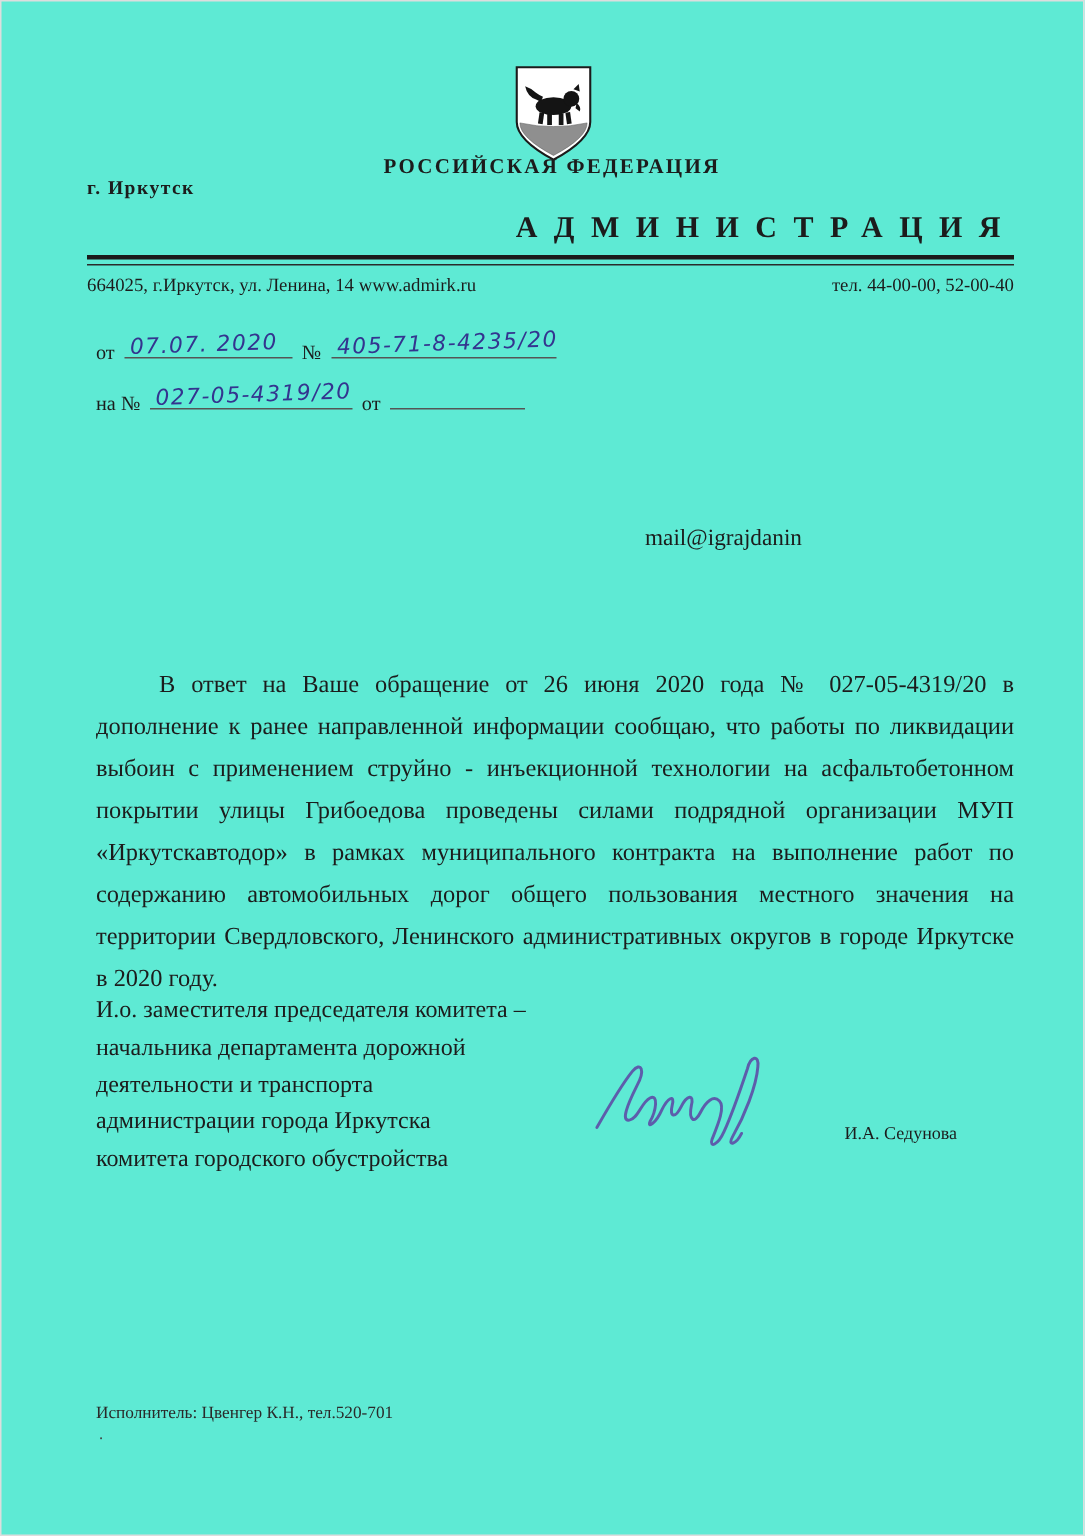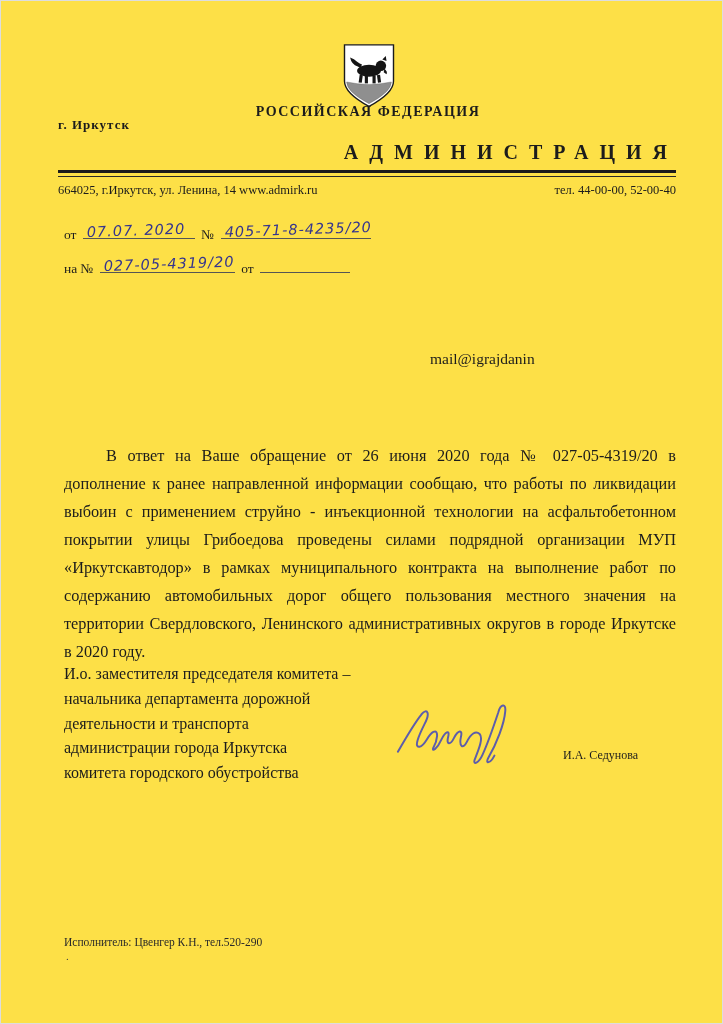--- a/index.html
+++ b/index.html
@@ -1,20 +1,20 @@
 <!DOCTYPE html>
 <html><head>
 <meta charset="utf-8">
 <style>
   html,body { margin:0; padding:0; background:#f2f2f2; }
   .page {
     position:relative;
     width:723px; height:1024px;
     margin:0 auto;
-    background:#fde047;
+    background:#5eead4;
     box-shadow: inset 0 0 0 1px #ddd;
     font-family:"Liberation Serif", serif;
     color:#1c1c1c;
     overflow:hidden;
   }
   .abs { position:absolute; }
 
   
   .coa { left:341px; top:42px; width:56px; height:68px; }
   .country { left:58px; top:104px; width:620px; text-align:center;
@@ -126,16 +126,16 @@
     <div>администрации города Иркутска</div>
     <div>комитета городского обустройства</div>
   </div>
 
   <svg class="abs sig-scrawl" viewBox="0 0 130 90">
     <path d="M6,66 C14,52 22,38 30,28 C36,21 39,27 33,38 C27,50 22,62 28,61 C34,60 36,49 42,46 C48,43 46,55 42,62 C40,67 46,63 50,54 C54,46 59,43 57,51 C55,59 59,60 63,52 C67,44 72,43 70,51 C68,61 72,64 76,56 C80,48 85,44 89,48 C93,52 88,64 84,74 C82,80 88,78 92,69 C98,56 104,38 108,26 C110,18 116,16 115,25 C114,38 106,58 98,72 C94,79 100,78 104,70" fill="none" stroke="#5d5dab" stroke-width="2" stroke-linecap="round"></path>
   </svg>
 
   <div class="abs sig-name">И.А. Седунова</div>
 
-  <div class="abs executor">Исполнитель: Цвенгер К.Н., тел.520-290</div>
+  <div class="abs executor">Исполнитель: Цвенгер К.Н., тел.520-701</div>
   <div class="abs stray-dot">.</div>
 
 </div>
 
 </body></html>

